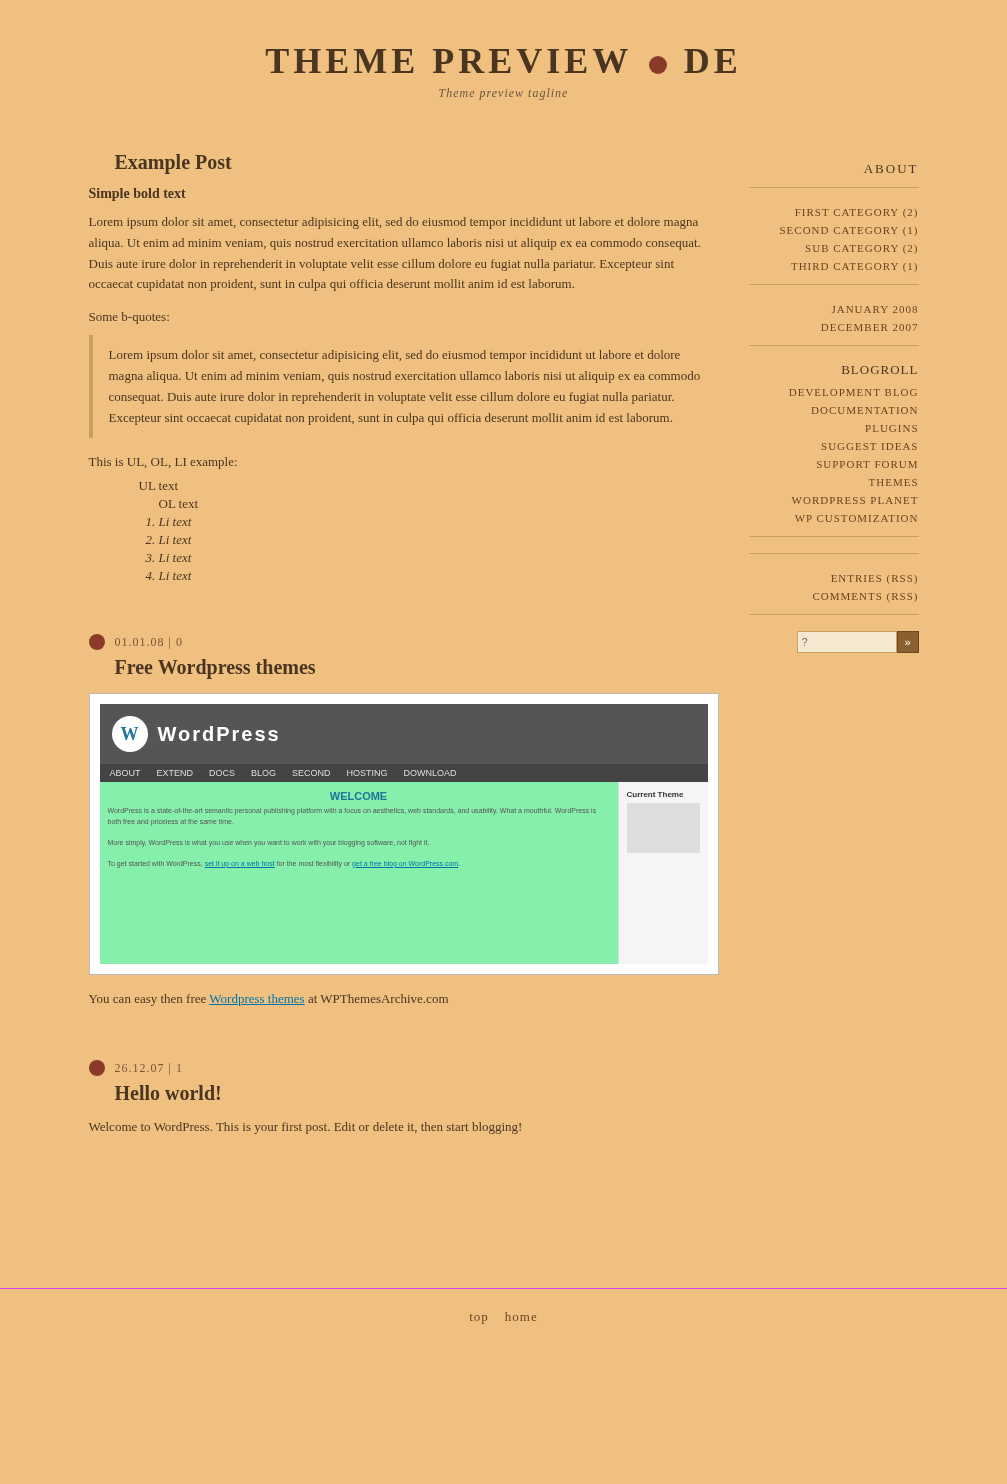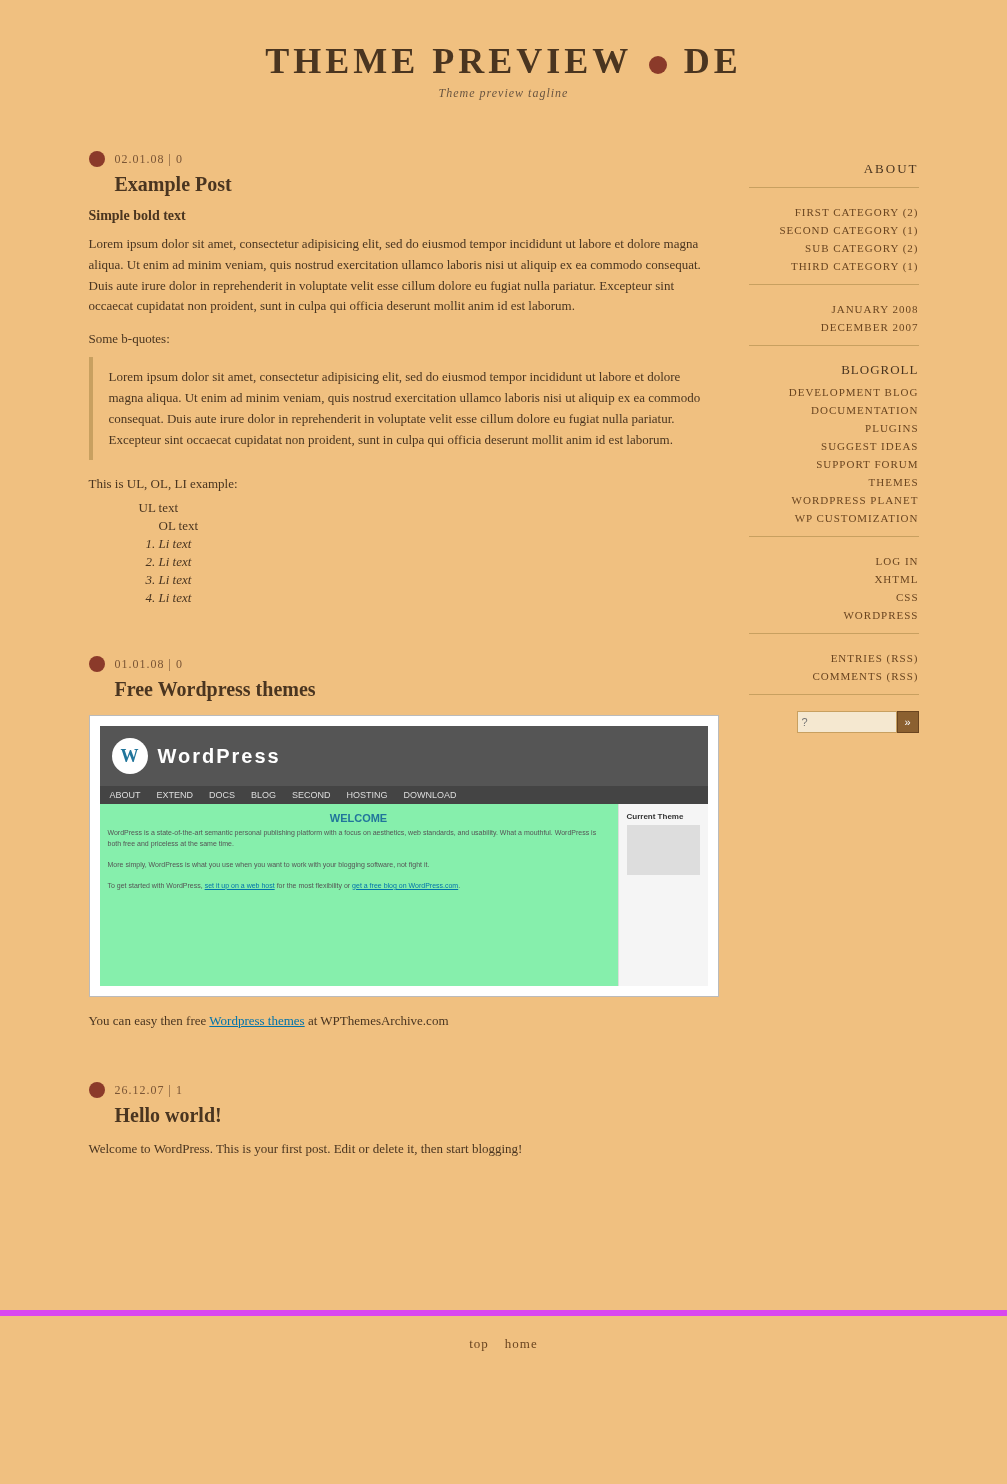--- a/index.html
+++ b/index.html
@@ -349,21 +349,21 @@
       font-size: 11px;
       cursor: pointer;
       display: flex;
       align-items: center;
       justify-content: center;
     }
 
     
     #footer {
       padding: 20px;
-      border-top: 6px solid #d946ef;
+      border-top: 1px solid #d946ef;
       margin-top: 40px;
     }
 
     .footer-links {
       display: flex;
       justify-content: center;
       gap: 16px;
     }
 
     .footer-links a {
@@ -392,24 +392,20 @@
     <span>DE</span>
   </div>
   <div id="tagline">Theme preview tagline</div>
 </div>
 
 <div id="wrapper">
 
   <div id="main-content">
 
     <div class="post">
-      <div class="post-meta">
-        <div class="post-bullet"></div>
-        <span class="post-date-comments">02.01.08 | 0</span>
-      </div>
       <div class="post-title">Example Post</div>
       <div class="post-content">
         <p class="bold-heading">Simple bold text</p>
         <p class="post-body">Lorem ipsum dolor sit amet, consectetur adipisicing elit, sed do eiusmod tempor incididunt ut labore et dolore magna aliqua. Ut enim ad minim veniam, quis nostrud exercitation ullamco laboris nisi ut aliquip ex ea commodo consequat. Duis aute irure dolor in reprehenderit in voluptate velit esse cillum dolore eu fugiat nulla pariatur. Excepteur sint occaecat cupidatat non proident, sunt in culpa qui officia deserunt mollit anim id est laborum.</p>
         <p class="bquotes-label">Some b-quotes:</p>
         <blockquote>Lorem ipsum dolor sit amet, consectetur adipisicing elit, sed do eiusmod tempor incididunt ut labore et dolore magna aliqua. Ut enim ad minim veniam, quis nostrud exercitation ullamco laboris nisi ut aliquip ex ea commodo consequat. Duis aute irure dolor in reprehenderit in voluptate velit esse cillum dolore eu fugiat nulla pariatur. Excepteur sint occaecat cupidatat non proident, sunt in culpa qui officia deserunt mollit anim id est laborum.</blockquote>
         <p class="ul-ol-label">This is UL, OL, LI example:</p>
         <div class="list-section">
           <ul>
             <li class="ul-item">UL text</li>
@@ -522,26 +518,20 @@
         <li><a href="#">SUGGEST IDEAS</a></li>
         <li><a href="#">SUPPORT FORUM</a></li>
         <li><a href="#">THEMES</a></li>
         <li><a href="#">WORDPRESS PLANET</a></li>
         <li><a href="#">WP CUSTOMIZATION</a></li>
       </ul>
       <hr class="sidebar-divider">
     </div>
 
     <div class="sidebar-section">
-      <ul class="sidebar-links">
-        <li><a href="#">LOG IN</a></li>
-        <li><a href="#">XHTML</a></li>
-        <li><a href="#">CSS</a></li>
-        <li><a href="#">WORDPRESS</a></li>
-      </ul>
       <hr class="sidebar-divider">
     </div>
 
     <div class="sidebar-section">
       <ul class="sidebar-links">
         <li><a href="#">ENTRIES (RSS)</a></li>
         <li><a href="#">COMMENTS (RSS)</a></li>
       </ul>
       <hr class="sidebar-divider">
     </div>

